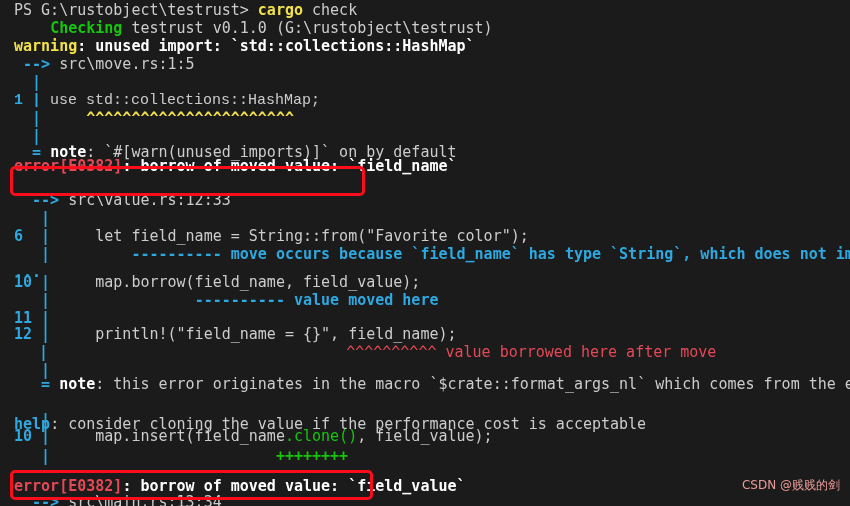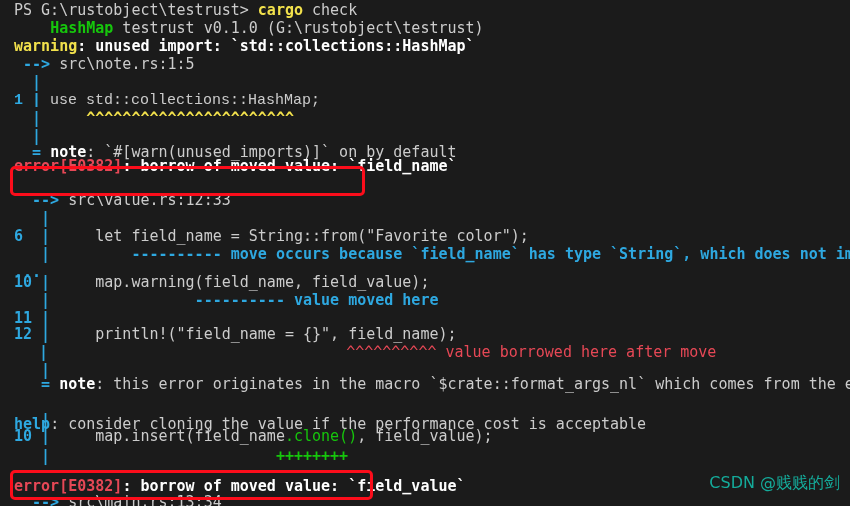--- a/index.html
+++ b/index.html
@@ -38,49 +38,49 @@
   .redbox {
     position: absolute;
     border: 3px solid #fc0d1b;
     border-radius: 5px;
     pointer-events: none;
   }
   #watermark {
     position: absolute;
     right: 10px;
     bottom: 12px;
-    color: #14b8a6;
-    font-size: 16px;
+    color: #fca5a5;
+    font-size: 12px;
     font-family: "DejaVu Sans", "Liberation Sans", sans-serif;
     opacity: .92;
     white-space: pre;
   }
 </style>
 </head>
 <body>
 
 <div id="terminal">
   <div id="lines">
       <div class="line pad1" style="top: 2px;"><span class="c-grey">PS G:\rustobject\testrust&gt; </span><span class="c-yellowb">cargo</span><span class="c-grey"> check</span></div>
-      <div class="line pad1" style="top: 20px;"><span class="c-grey">    </span><span class="c-green b">HashMap</span><span class="c-grey"> testrust v0.1.0 (G:\rustobject\testrust)</span></div>
+      <div class="line pad1" style="top: 20px;"><span class="c-grey">    </span><span class="c-green b">Checking</span><span class="c-grey"> testrust v0.1.0 (G:\rustobject\testrust)</span></div>
       <div class="line pad1" style="top: 38px;"><span class="c-yellowb">warning</span><span class="c-whiteb">: </span><span class="c-whiteb">unused import: `std::collections::HashMap`</span></div>
-      <div class="line pad1" style="top: 56px;"><span class="c-grey"> </span><span class="c-cyanb">--&gt;</span><span class="c-grey"> src\note.rs:1:5</span></div>
+      <div class="line pad1" style="top: 56px;"><span class="c-grey"> </span><span class="c-cyanb">--&gt;</span><span class="c-grey"> src\move.rs:1:5</span></div>
       <div class="line pad1" style="top: 74px;"><span class="c-grey">  </span><span class="c-cyanb">|</span></div>
       <div class="line pad1" style="top: 92px; font-family: Liberation Mono, monospace;"><span class="c-cyanb">1 </span><span class="c-cyanb">| </span><span class="c-grey">use std::collections::HashMap;</span></div>
       <div class="line pad1" style="top: 110px;"><span class="c-grey">  </span><span class="c-cyanb">| </span><span class="c-grey">    </span><span class="c-yellowb">^^^^^^^^^^^^^^^^^^^^^^^</span></div>
       <div class="line pad1" style="top: 128px;"><span class="c-grey">  </span><span class="c-cyanb">|</span></div>
       <div class="line pad1" style="top: 144px;"><span class="c-grey">  </span><span class="c-cyanb">= </span><span class="c-whiteb">note</span><span class="c-grey">: `#[warn(unused_imports)]` on by default</span></div>
       <div class="line pad1" style="top: 162px;"><span class="c-grey"> </span></div>
       <div class="line pad1" style="top: 158px;"><span class="c-redb">error[E0382]</span><span class="c-whiteb">: borrow of moved value: `field_name`</span></div>
       <div class="line pad1" style="top: 192px;"><span class="c-grey">  </span><span class="c-cyanb">--&gt;</span><span class="c-grey"> src\value.rs:12:33</span></div>
       <div class="line pad1" style="top: 210px;"><span class="c-grey">   </span><span class="c-cyanb">|</span></div>
       <div class="line pad1" style="top: 228px;"><span class="c-cyanb">6  </span><span class="c-cyanb">| </span><span class="c-grey">    let field_name = String::from("Favorite color");</span></div>
       <div class="line pad1" style="top: 246px;"><span class="c-grey">   </span><span class="c-cyanb">| </span><span class="c-grey">        </span><span class="c-cyanb">---------- move occurs because `field_name` has type `String`, which does not implement the `Copy` trait</span></div>
       <div class="line pad1" style="top: 264px;"><span class="c-cyanb">...</span></div>
-      <div class="line pad1" style="top: 274px;"><span class="c-cyanb">10 </span><span class="c-cyanb">| </span><span class="c-grey">    map.warning(field_name, field_value);</span></div>
+      <div class="line pad1" style="top: 274px;"><span class="c-cyanb">10 </span><span class="c-cyanb">| </span><span class="c-grey">    map.borrow(field_name, field_value);</span></div>
       <div class="line pad1" style="top: 292px;"><span class="c-grey">   </span><span class="c-cyanb">| </span><span class="c-grey">               </span><span class="c-cyanb">---------- value moved here</span></div>
       <div class="line pad1" style="top: 310px;"><span class="c-cyanb">11 </span><span class="c-cyanb">|</span></div>
       <div class="line pad1" style="top: 326px;"><span class="c-cyanb">12 </span><span class="c-cyanb">| </span><span class="c-grey">    println!("field_name = {}", field_name);</span></div>
       <div class="line pad1" style="top: 344px; padding-left: 12px;"><span class="c-grey">   </span><span class="c-cyanb">| </span><span class="c-grey">                                </span><span class="c-red">^^^^^^^^^^ value borrowed here after move</span></div>
       <div class="line pad1" style="top: 362px;"><span class="c-grey">   </span><span class="c-cyanb">|</span></div>
       <div class="line pad1" style="top: 376px;"><span class="c-grey">   </span><span class="c-cyanb">= </span><span class="c-whiteb">note</span><span class="c-grey">: this error originates in the macro `$crate::format_args_nl` which comes from the expansion of the macro `pri</span></div>
       <div class="line pad1" style="top: 416px;"><span class="c-cyanb">help</span><span class="c-grey">: consider cloning the value if the performance cost is acceptable</span></div>
       <div class="line pad1" style="top: 412px;"><span class="c-grey">   </span><span class="c-cyanb">|</span></div>
       <div class="line pad1" style="top: 428px;"><span class="c-cyanb">10 </span><span class="c-cyanb">| </span><span class="c-grey">    map.insert(field_name</span><span class="c-green">.clone()</span><span class="c-grey">, field_value);</span></div>
       <div class="line pad1" style="top: 448px;"><span class="c-grey">   </span><span class="c-cyanb">| </span><span class="c-grey">                        </span><span class="c-green b">++++++++</span></div>

